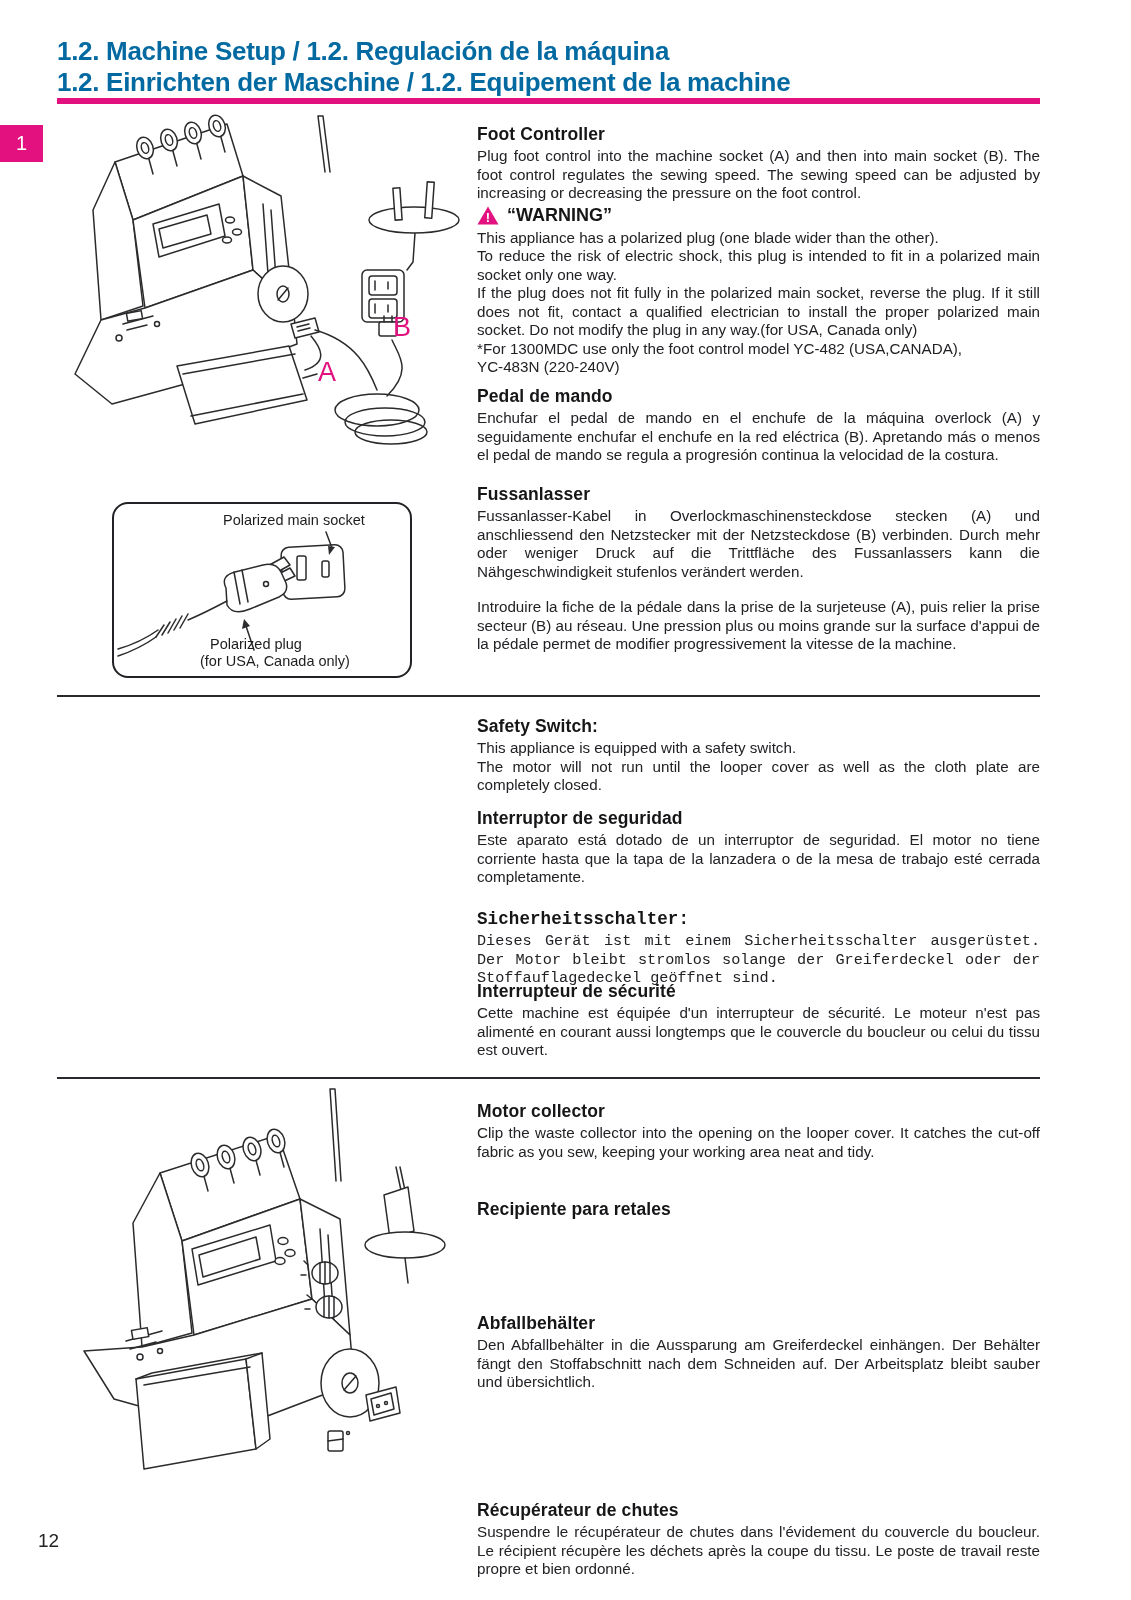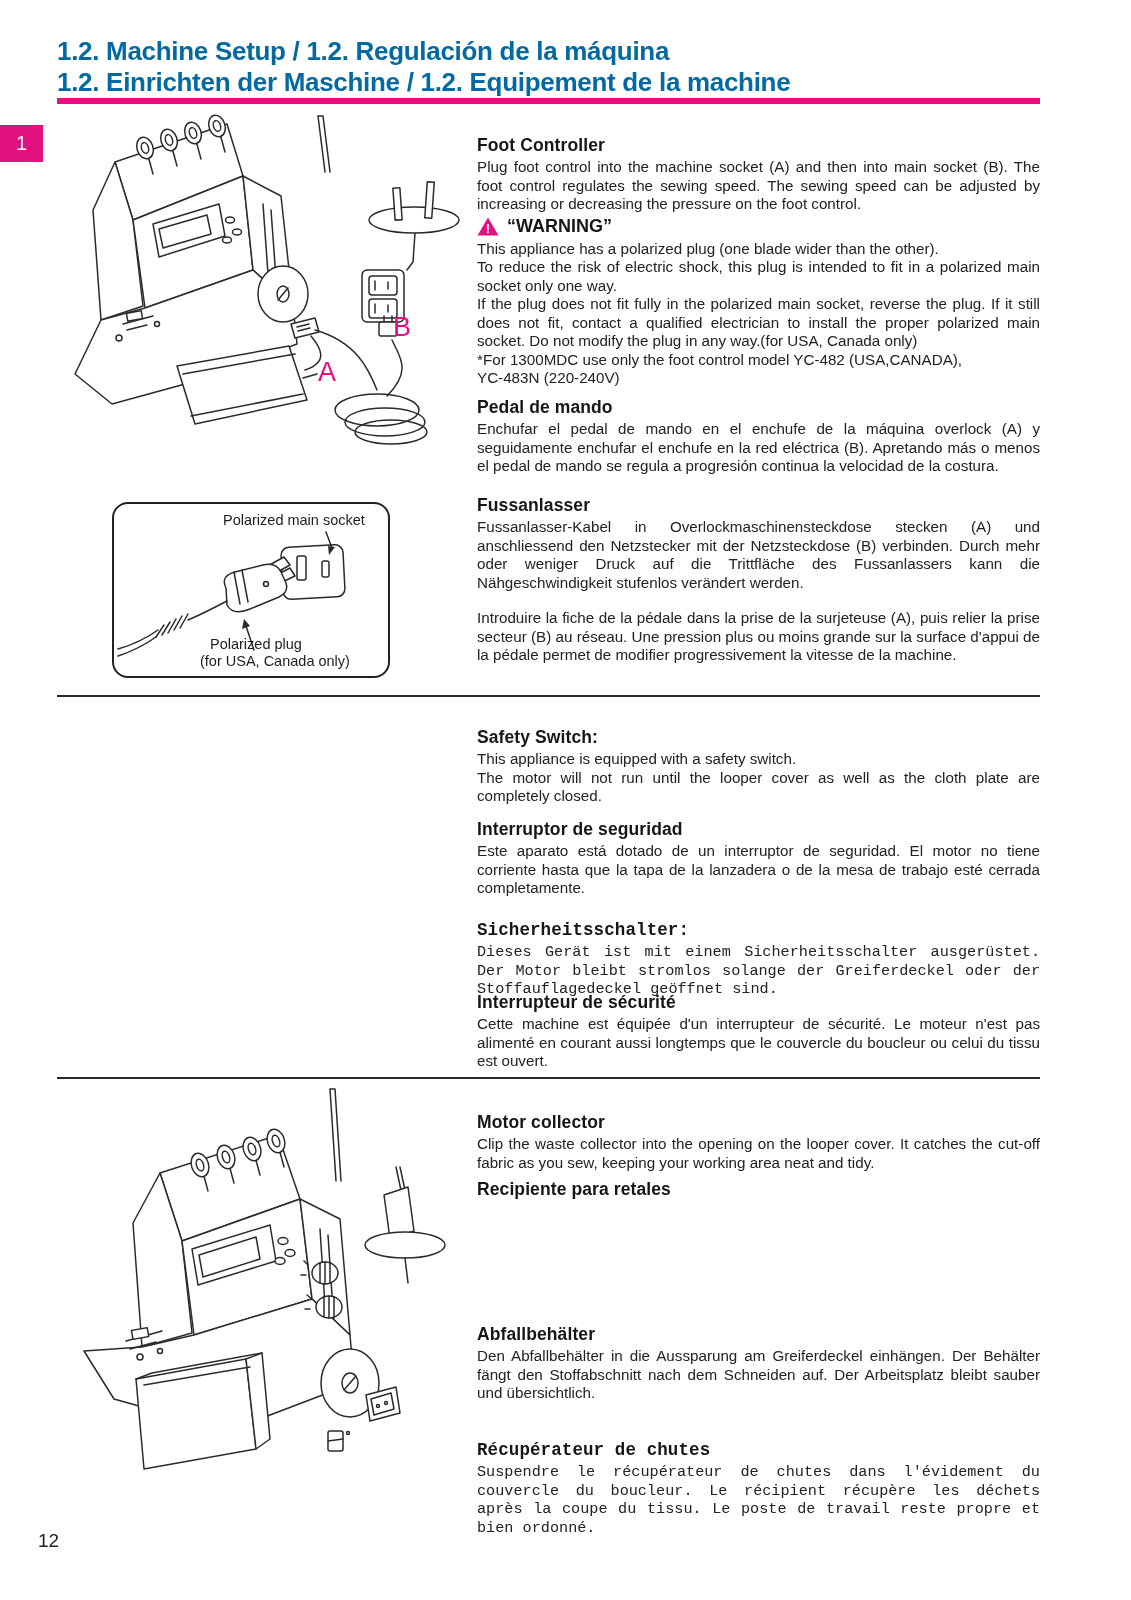--- a/index.html
+++ b/index.html
@@ -9,32 +9,32 @@
 
   .chapter-tab { position:absolute; left:0; top:125px; width:43px; height:37px; background:#e2117f;
     color:#fff; font-size:20px; display:flex; align-items:center; justify-content:center; }
 
   .title { position:absolute; left:57px; top:36px; width:995px; font-size:26px; line-height:31px;
     font-weight:bold; letter-spacing:-0.3px; color:#0369a1; }
   .title-rule { position:absolute; left:57px; top:98px; width:983px; height:6px; background:#e2117f; }
 
   .hrule { position:absolute; left:57px; width:983px; border:none; border-top:2px solid #2a2a2e; }
 
-  section { position:absolute; left:477px; width:563px;margin-top:11px; }
+  section { position:absolute; left:477px; width:563px; }
   h2 { font-size:17.5px; line-height:20px; font-weight:bold; margin:0 0 3px 0; color:#161618; letter-spacing:0.1px; }
   p  { font-size:15.2px; line-height:18.5px; text-align:justify; color:#222226; }
 
   .warnrow { display:flex; align-items:center; gap:8px; height:23px; margin:1px 0 2px 0; }
   .warn-icon { width:22px; height:19px; flex:0 0 auto; }
   .warn-text { font-size:18px; font-weight:bold; color:#161618; }
 
   figure { position:absolute; }
   .figlabel { position:absolute; color:#e2117f; font-size:27px; line-height:27px; }
 
-  .socket-box { position:absolute; left:112px; top:502px; width:278px; height:176px;
+  .socket-box { position:absolute; left:112px; top:502px; width:300px; height:176px;
     border:2.5px solid #222226; border-radius:16px; }
   .socket-box svg { position:absolute; left:0; top:0; }
   .cap { position:absolute; font-size:14.5px; color:#1d1d1f; white-space:nowrap; }
   .cap-socket { left:109px; top:8px; }
   .cap-plug   { left:96px;  top:132px; }
   .cap-note   { left:86px;  top:149px; }
 
   .pagenum { position:absolute; left:38px; top:1530px; font-size:19px; color:#232326; }
 
   svg .ln { fill:none; stroke:#2b2b2e; stroke-width:1.5; stroke-linejoin:round; stroke-linecap:round; }
@@ -215,30 +215,30 @@
     <p>Cette machine est équipée d'un interrupteur de sécurité. Le moteur n'est pas alimenté en courant aussi longtemps que le couvercle du boucleur ou celui du tissu est ouvert.</p>
   </section>
 
   <hr class="hrule" style="top:1077px;">
 
   <section style="top:1101px;">
     <h2>Motor collector</h2>
     <p>Clip the waste collector into the opening on the looper cover. It catches the cut-off fabric as you sew, keeping your working area neat and tidy.</p>
   </section>
 
-  <section style="top:1168px;">
+  <section style="top:1199px;">
     <h2>Recipiente para retales</h2>
   </section>
 
   <section style="top:1313px;">
     <h2>Abfallbehälter</h2>
     <p>Den Abfallbehälter in die Aussparung am Greiferdeckel einhängen. Der Behälter fängt den Stoffabschnitt nach dem Schneiden auf. Der Arbeitsplatz bleibt sauber und übersichtlich.</p>
   </section>
 
-  <section style="top:1429px;font-family:Liberation Mono, monospace;">
+  <section style="top:1500px;">
     <h2>Récupérateur de chutes</h2>
     <p>Suspendre le récupérateur de chutes dans l'évidement du couvercle du boucleur. Le récipient récupère les déchets après la coupe du tissu. Le poste de travail reste propre et bien ordonné.</p>
   </section>
 
   <figure style="left:78px; top:1083px; width:400px; height:405px;">
     <svg width="400" height="405" viewBox="0 0 400 405">
 
       <path class="ln" d="M252,6 L258,98 M257,6 L263,98 M252,6 L257,6"></path>
 
       <path class="ln" d="M318,84 L324,112 M322,84 L328,112"></path>

